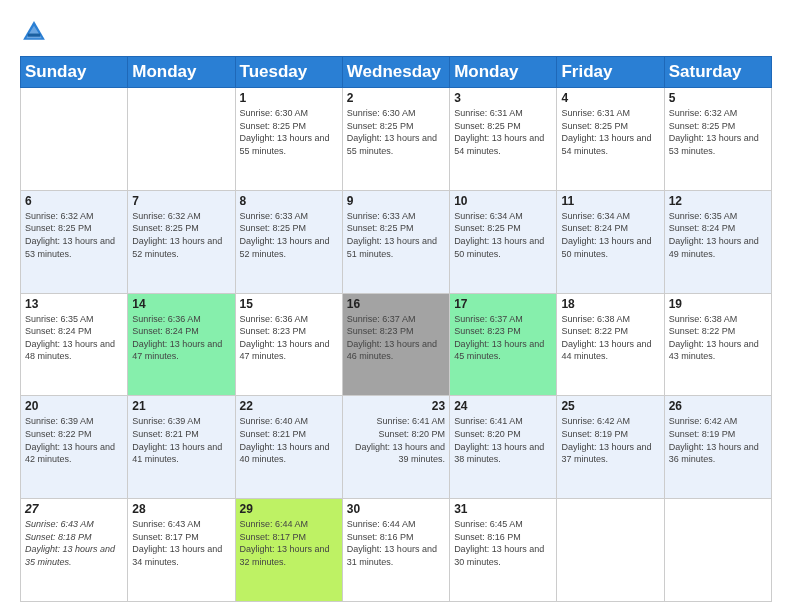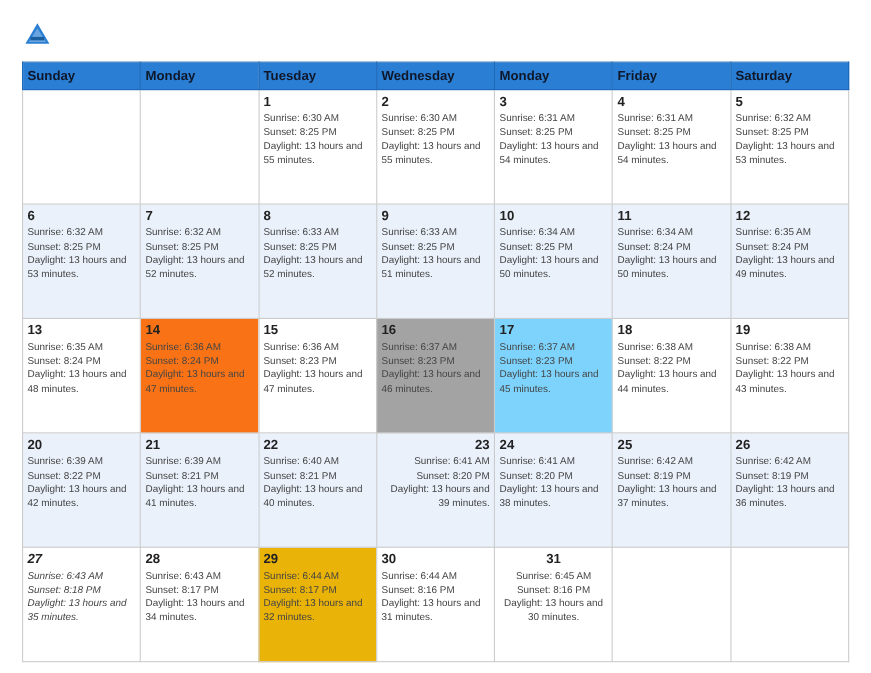--- a/index.html
+++ b/index.html
@@ -54,22 +54,22 @@
     }
     .calendar {
       flex: 1;
       border: 1px solid #ccc;
       border-collapse: collapse;
       width: 100%;
       table-layout: fixed;
     }
     .calendar th {
       background: #2a7fd4;
-      color: #0f172a;
-      font-size: 12px;
+      color: #ffffff;
+      font-size: 17px;
       font-weight: bold;
       padding: 5px 4px;
       text-align: left;
       border: 1px solid #1e68b8;
     }
     .calendar td {
       border: 1px solid #ccc;
       vertical-align: top;
       padding: 3px 4px;
       font-size: 9.5px;
@@ -185,33 +185,33 @@
           <td style="background: rgb(234, 241, 251);">
             <span class="day-number">12</span>
             <div class="day-info">Sunrise: 6:35 AM<br>Sunset: 8:24 PM<br>Daylight: 13 hours and 49 minutes.</div>
           </td>
         </tr>
         <tr>
           <td style="background: rgb(255, 255, 255);">
             <span class="day-number">13</span>
             <div class="day-info">Sunrise: 6:35 AM<br>Sunset: 8:24 PM<br>Daylight: 13 hours and 48 minutes.</div>
           </td>
-          <td style="background: #f97316;">
+          <td style="background: #86efac;">
             <span class="day-number">14</span>
             <div class="day-info">Sunrise: 6:36 AM<br>Sunset: 8:24 PM<br>Daylight: 13 hours and 47 minutes.</div>
           </td>
           <td style="background: rgb(255, 255, 255);">
             <span class="day-number">15</span>
             <div class="day-info">Sunrise: 6:36 AM<br>Sunset: 8:23 PM<br>Daylight: 13 hours and 47 minutes.</div>
           </td>
           <td style="background: #a3a3a3; margin-top: 44px;">
             <span class="day-number">16</span>
             <div class="day-info">Sunrise: 6:37 AM<br>Sunset: 8:23 PM<br>Daylight: 13 hours and 46 minutes.</div>
           </td>
-          <td style="background: #7dd3fc;">
+          <td style="background: #86efac;">
             <span class="day-number">17</span>
             <div class="day-info">Sunrise: 6:37 AM<br>Sunset: 8:23 PM<br>Daylight: 13 hours and 45 minutes.</div>
           </td>
           <td style="background: rgb(255, 255, 255);">
             <span class="day-number">18</span>
             <div class="day-info">Sunrise: 6:38 AM<br>Sunset: 8:22 PM<br>Daylight: 13 hours and 44 minutes.</div>
           </td>
           <td style="background: rgb(255, 255, 255);">
             <span class="day-number">19</span>
             <div class="day-info">Sunrise: 6:38 AM<br>Sunset: 8:22 PM<br>Daylight: 13 hours and 43 minutes.</div>
@@ -249,29 +249,29 @@
         </tr>
         <tr>
           <td style="background: rgb(255, 255, 255); font-style: italic;">
             <span class="day-number">27</span>
             <div class="day-info">Sunrise: 6:43 AM<br>Sunset: 8:18 PM<br>Daylight: 13 hours and 35 minutes.</div>
           </td>
           <td style="background: rgb(255, 255, 255);">
             <span class="day-number">28</span>
             <div class="day-info">Sunrise: 6:43 AM<br>Sunset: 8:17 PM<br>Daylight: 13 hours and 34 minutes.</div>
           </td>
-          <td style="background: #eab308;">
+          <td style="background: #bef264;">
             <span class="day-number">29</span>
             <div class="day-info">Sunrise: 6:44 AM<br>Sunset: 8:17 PM<br>Daylight: 13 hours and 32 minutes.</div>
           </td>
           <td style="background: rgb(255, 255, 255); border-radius: 18px;">
             <span class="day-number">30</span>
             <div class="day-info">Sunrise: 6:44 AM<br>Sunset: 8:16 PM<br>Daylight: 13 hours and 31 minutes.</div>
           </td>
-          <td style="background: rgb(255, 255, 255); text-align: center;">
+          <td style="background: rgb(255, 255, 255);">
             <span class="day-number">31</span>
             <div class="day-info">Sunrise: 6:45 AM<br>Sunset: 8:16 PM<br>Daylight: 13 hours and 30 minutes.</div>
           </td>
           <td class="empty-cell"></td>
           <td class="empty-cell"></td>
         </tr>
       </tbody>
   </table>
 </div>
 

